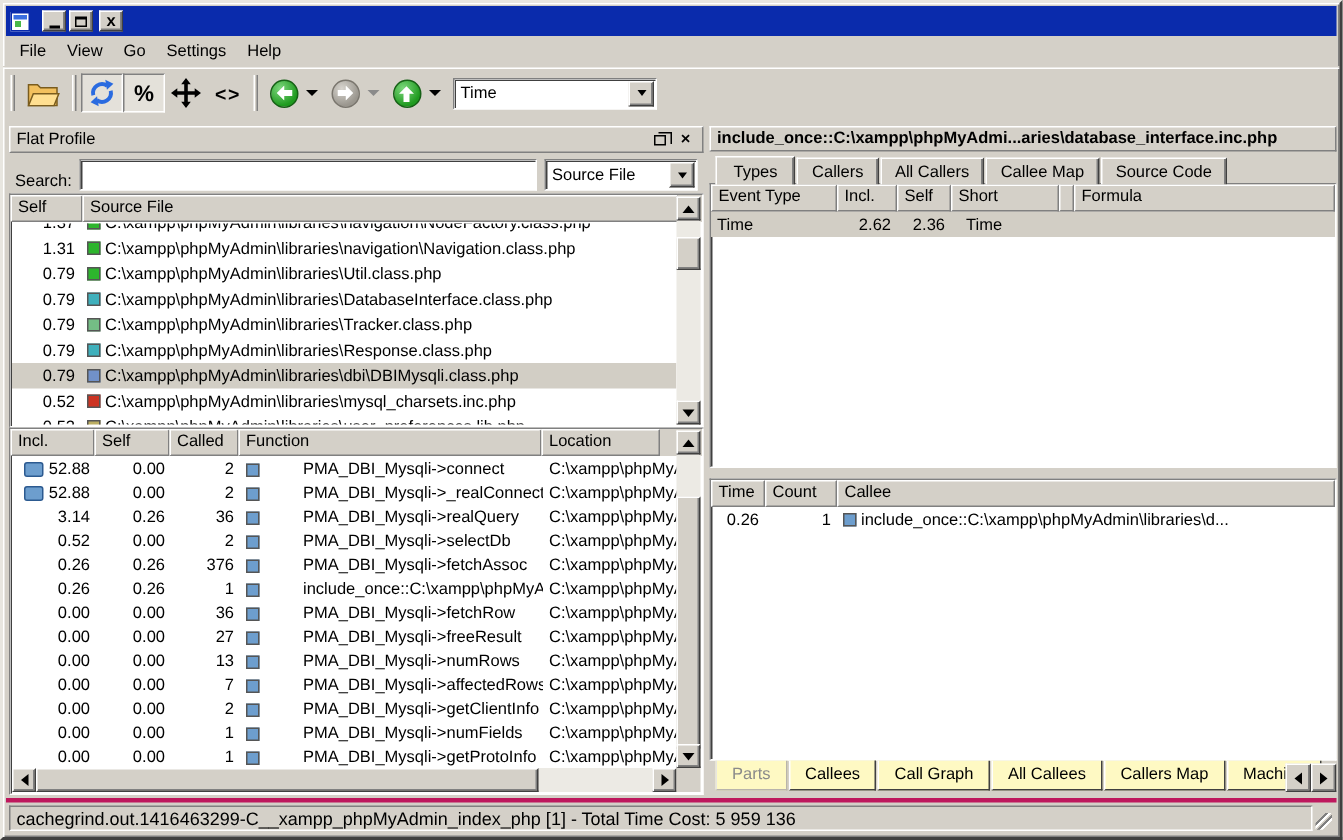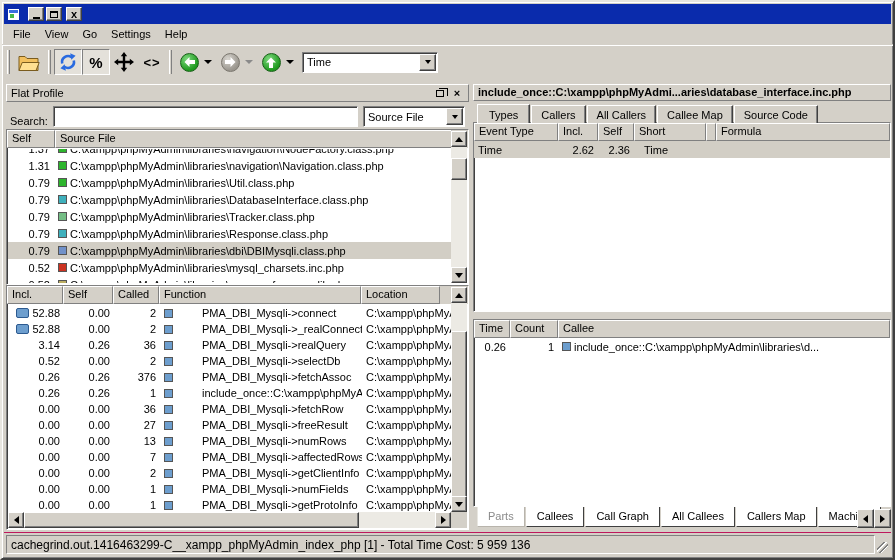--- a/index.html
+++ b/index.html
@@ -169,33 +169,33 @@
   .callees-table { flex:1; }
   .callees-table .row { height:17px; }
   .ce-time { width:36px; justify-content:flex-end; }
   .ce-count { width:48px; justify-content:flex-end; }
   .ce-callee { flex:1; }
   .callees-table .th:nth-of-type(1) { width:36px; }
   .callees-table .th:nth-of-type(2) { width:48px; }
   .callees-table .th:nth-of-type(3) { flex:1; }
 
   .btabrow { height:23px; display:flex; align-items:flex-start; padding-left:4px; position:relative; overflow:hidden; }
-  .btab { padding:3px 10px 4px 10px; background:#ffffff; border:1px solid;
+  .btab { padding:3px 10px 4px 10px; background:#fef9c3; border:1px solid;
     border-color:#d4d0c8 #404040 #404040 #fff; border-top:none; margin-right:1px;
     white-space:nowrap; flex:none; }
   .btab.active { margin-top:-2px; padding-top:5px; z-index:2; position:relative; }
   .btab.disabled { color:#8a8a8a; border-color:#d4d0c8 #b8b4ac #b8b4ac #e8e6e0; }
   .btab-scroll { position:absolute; right:0; top:2px; display:flex; }
   .btab-scroll .tsb { width:17px; height:19px; background:#d4d0c8; border:1px solid;
     border-color:#fff #404040 #404040 #fff; box-shadow: inset -1px -1px 0 #808080;
     display:flex; align-items:center; justify-content:center; }
 
   
   .statusbar { position:absolute; left:2px; right:2px; bottom:2px; height:24px; padding:2px;
-    display:flex; align-items:stretch; border-top:1px solid #be185d; }
+    display:flex; align-items:stretch; border-top:3px solid #be185d; }
   .status-panel { flex:1; display:flex; align-items:center; padding:0 4px; font-size:12px;
     border:1px solid; border-color:#808080 #fff #fff #808080; white-space:nowrap; overflow:hidden; }
   .resize-grip { width:14px; height:100%; position:relative; }
   .resize-grip::before { content:""; position:absolute; right:1px; bottom:1px; width:11px; height:11px;
     background:
       linear-gradient(135deg, transparent 0 55%, #808080 55% 65%, #fff 65% 72%, transparent 72%),
       linear-gradient(135deg, transparent 0 30%, #808080 30% 40%, #fff 40% 47%, transparent 47% 55%, #808080 55% 65%, #fff 65% 72%, transparent 72%);
   }
 
   svg { display:block; }

